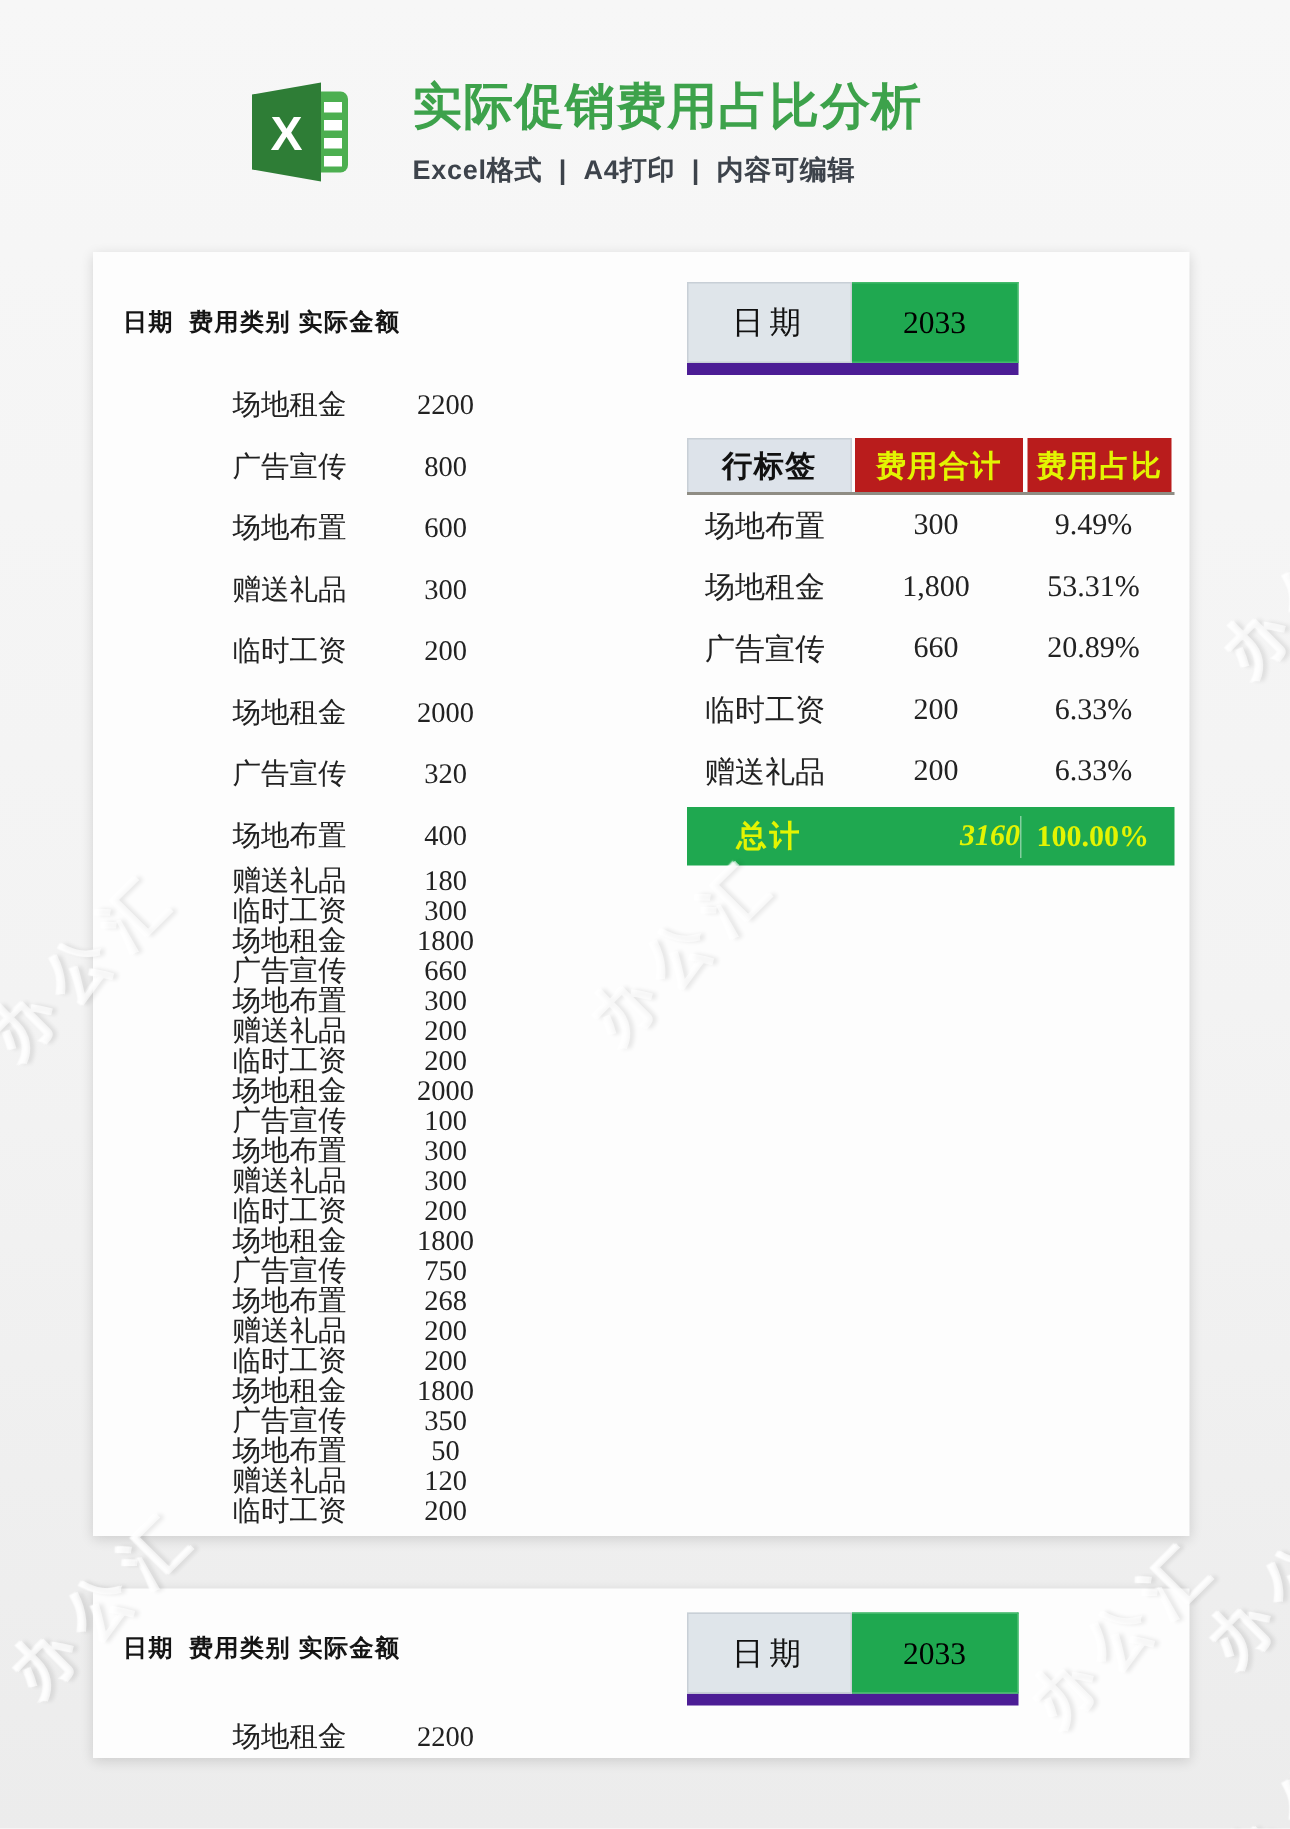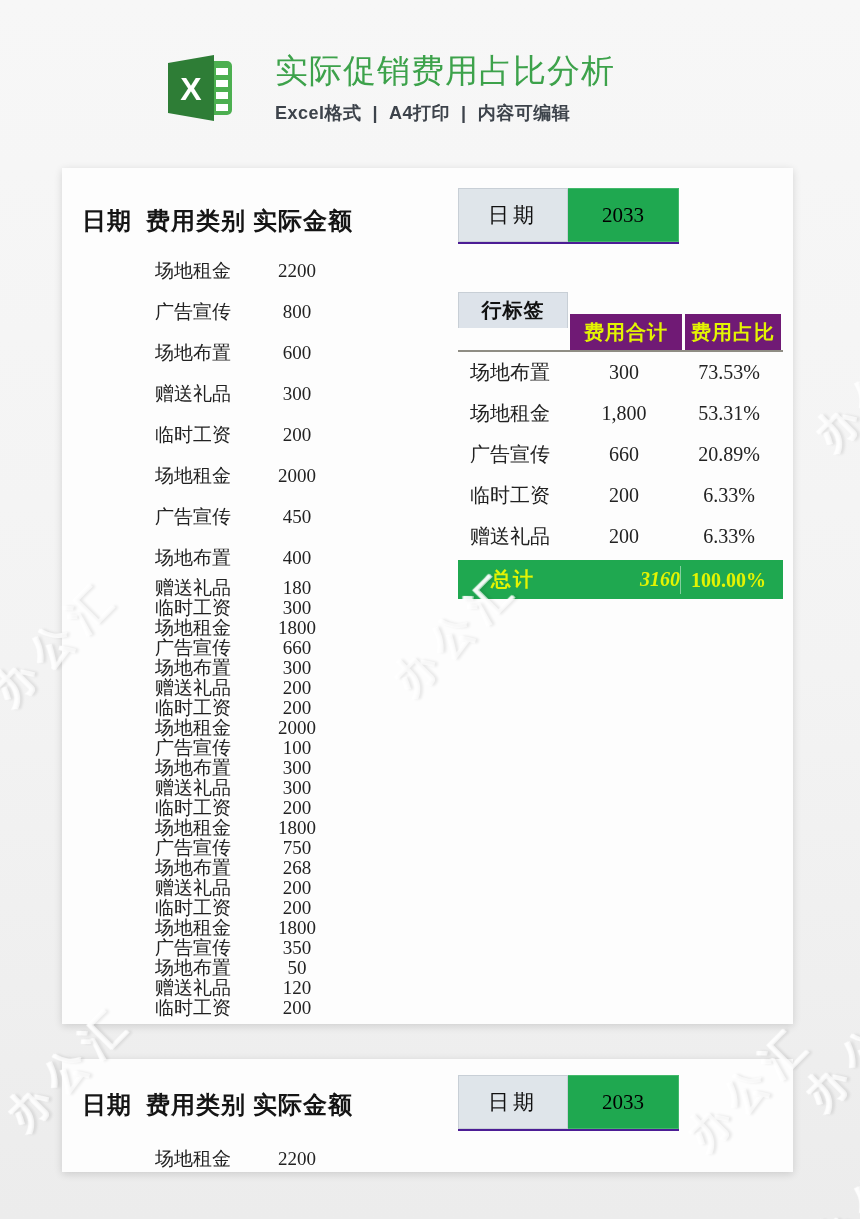--- a/index.html
+++ b/index.html
@@ -16,67 +16,67 @@
     font-size:42px;letter-spacing:10px;white-space:nowrap;
     color:rgba(255,255,255,0.62);
     text-shadow:2px 2px 3px rgba(0,0,0,0.09),-1px -1px 1px rgba(255,255,255,0.9);
     pointer-events:none;z-index:5;
   }
 
   
   .brand{position:absolute;left:168px;top:54px;display:flex;z-index:2;}
   .brand-icon{width:66px;height:68px;flex:0 0 auto;}
   .brand-text{margin-left:41px;}
-  .brand-title{font-size:33px;line-height:34px;font-weight:normal;color:#3da24b;letter-spacing:1px;}
+  .brand-title{font-size:33px;line-height:34px;font-weight:bold;color:#3da24b;letter-spacing:1px;}
   .brand-sub{font-size:18px;font-weight:bold;color:#3d434b;margin-top:13px;white-space:pre;letter-spacing:0.5px;}
 
   
   .card{
     position:absolute;left:62px;width:731px;background:#fdfdfd;
     box-shadow:0 2px 8px rgba(0,0,0,0.14);z-index:1;
   }
   #card1{top:168px;height:856px;}
   #card2{top:1059px;height:113px;overflow:hidden;}
 
   .cols-header{
-    position:absolute;left:20px;font-size:24px;font-weight:bold;color:#151515;
+    position:absolute;left:20px;font-size:16px;font-weight:bold;color:#151515;
     letter-spacing:1px;white-space:pre;
   }
   #card1 .cols-header{top:37px;}
   #card2 .cols-header{top:30px;}
 
   
   .exp-list{position:absolute;left:0;top:82px;width:430px;color:#222;}
   .exp-list2{position:absolute;left:0;top:90px;width:430px;color:#222;}
   .exp-row{position:relative;height:20px;line-height:20px;font-size:19px;}
   .exp-list .exp-row:nth-child(-n+8){height:41px;line-height:41px;}
   .exp-cat{position:absolute;left:93px;}
   .exp-amt{position:absolute;left:175px;width:120px;text-align:center;}
 
   
-  .slicer{position:absolute;left:396px;display:flex;border-bottom:2px solid #4c1d95;}
+  .slicer{position:absolute;left:396px;display:flex;border-bottom:8px solid #4c1d95;}
   #card1 .slicer{top:20px;}
   #card2 .slicer{top:16px;}
   .slicer-label{
     width:108px;height:52px;background:#dfe5ea;border:1px solid #c8cfd6;
     display:flex;align-items:center;justify-content:center;
     font-size:21px;color:#111;letter-spacing:4px;
   }
   .slicer-value{
     width:110px;height:52px;background:#1fa850;border:1px solid #43b96b;border-left:none;
     display:flex;align-items:center;justify-content:center;
     font-size:21px;color:#000000;
   }
 
   
   .pivot{position:absolute;left:396px;top:124px;width:325px;}
   .pivot-head{display:flex;border-bottom:2px solid #8f8d84;}
   .ph-cell{height:36px;display:flex;align-items:center;justify-content:center;font-weight:bold;font-size:20px;}
   .ph-label{width:110px;background:#dde3ea;color:#111;border:1px solid #c8cfd6;border-bottom:none;box-sizing:border-box;letter-spacing:1px;}
-  .ph-green{background:#701a75;color:#e3f402;letter-spacing:1px;margin-top:22px;}
+  .ph-green{background:#b91c1c;color:#e3f402;letter-spacing:1px;}
   .ph-total{width:112px;margin-left:2px;}
   .ph-pct{width:96px;margin-left:3px;}
   .pivot-row{display:flex;height:41px;align-items:center;font-size:20px;color:#222;}
   .pr-label{width:110px;padding-left:12px;box-sizing:border-box;}
   .pr-total{width:112px;text-align:center;}
   .pr-pct{width:98px;text-align:center;}
   .pivot-grand{
     display:flex;height:39px;margin-top:3px;background:#1fa850;color:#e3f402;
     font-weight:bold;font-size:20px;align-items:center;
   }
@@ -140,21 +140,21 @@
       <div class="exp-row">
       <span class="exp-cat">临时工资</span>
       <span class="exp-amt">200</span>
     </div>
       <div class="exp-row">
       <span class="exp-cat">场地租金</span>
       <span class="exp-amt">2000</span>
     </div>
       <div class="exp-row">
       <span class="exp-cat">广告宣传</span>
-      <span class="exp-amt">450</span>
+      <span class="exp-amt">320</span>
     </div>
       <div class="exp-row">
       <span class="exp-cat">场地布置</span>
       <span class="exp-amt">400</span>
     </div>
       <div class="exp-row">
       <span class="exp-cat">赠送礼品</span>
       <span class="exp-amt">180</span>
     </div>
       <div class="exp-row">
@@ -252,21 +252,21 @@
     <div class="pivot-head">
       <div class="ph-cell ph-label">行标签</div>
       <div class="ph-cell ph-green ph-total">费用合计</div>
       <div class="ph-cell ph-green ph-pct">费用占比</div>
     </div>
     <div>
 
     <div class="pivot-row">
         <span class="pr-label">场地布置</span>
         <span class="pr-total">300</span>
-        <span class="pr-pct">73.53%</span>
+        <span class="pr-pct">9.49%</span>
       </div>
         <div class="pivot-row">
         <span class="pr-label">场地租金</span>
         <span class="pr-total">1,800</span>
         <span class="pr-pct">53.31%</span>
       </div>
         <div class="pivot-row">
         <span class="pr-label">广告宣传</span>
         <span class="pr-total">660</span>
         <span class="pr-pct">20.89%</span>

